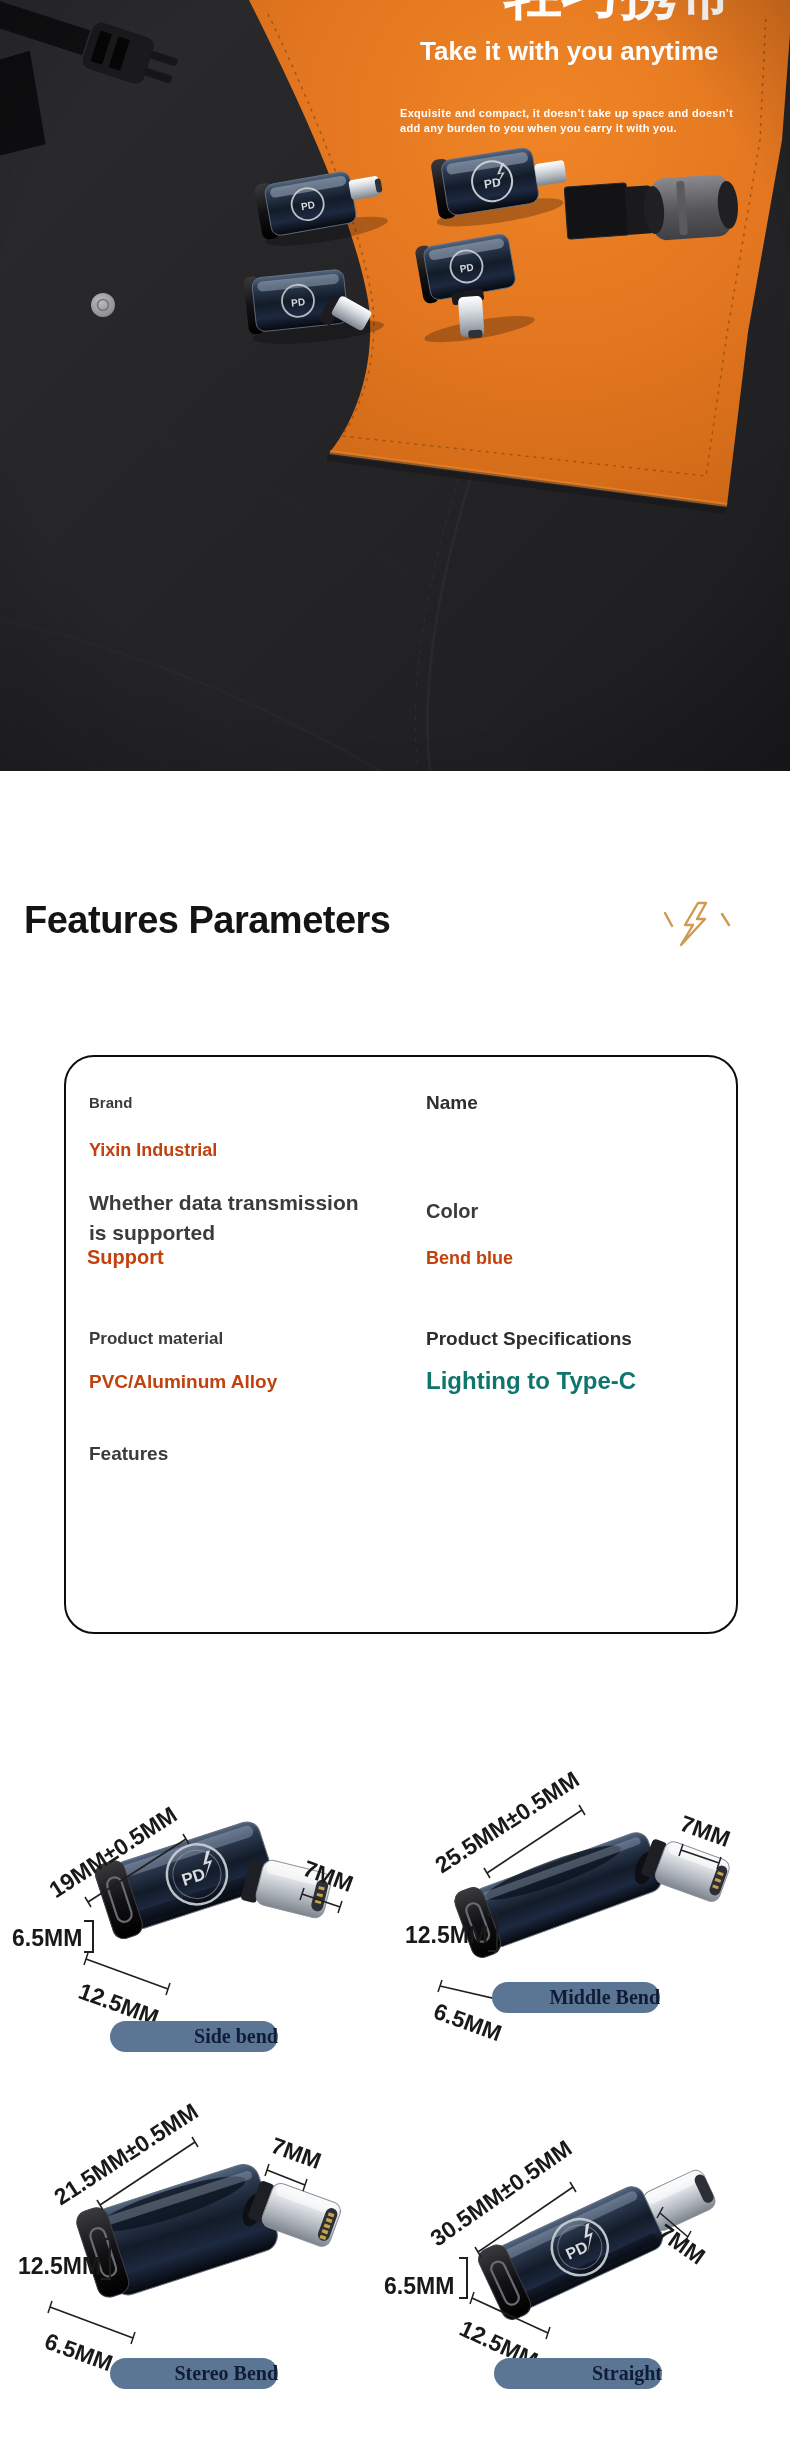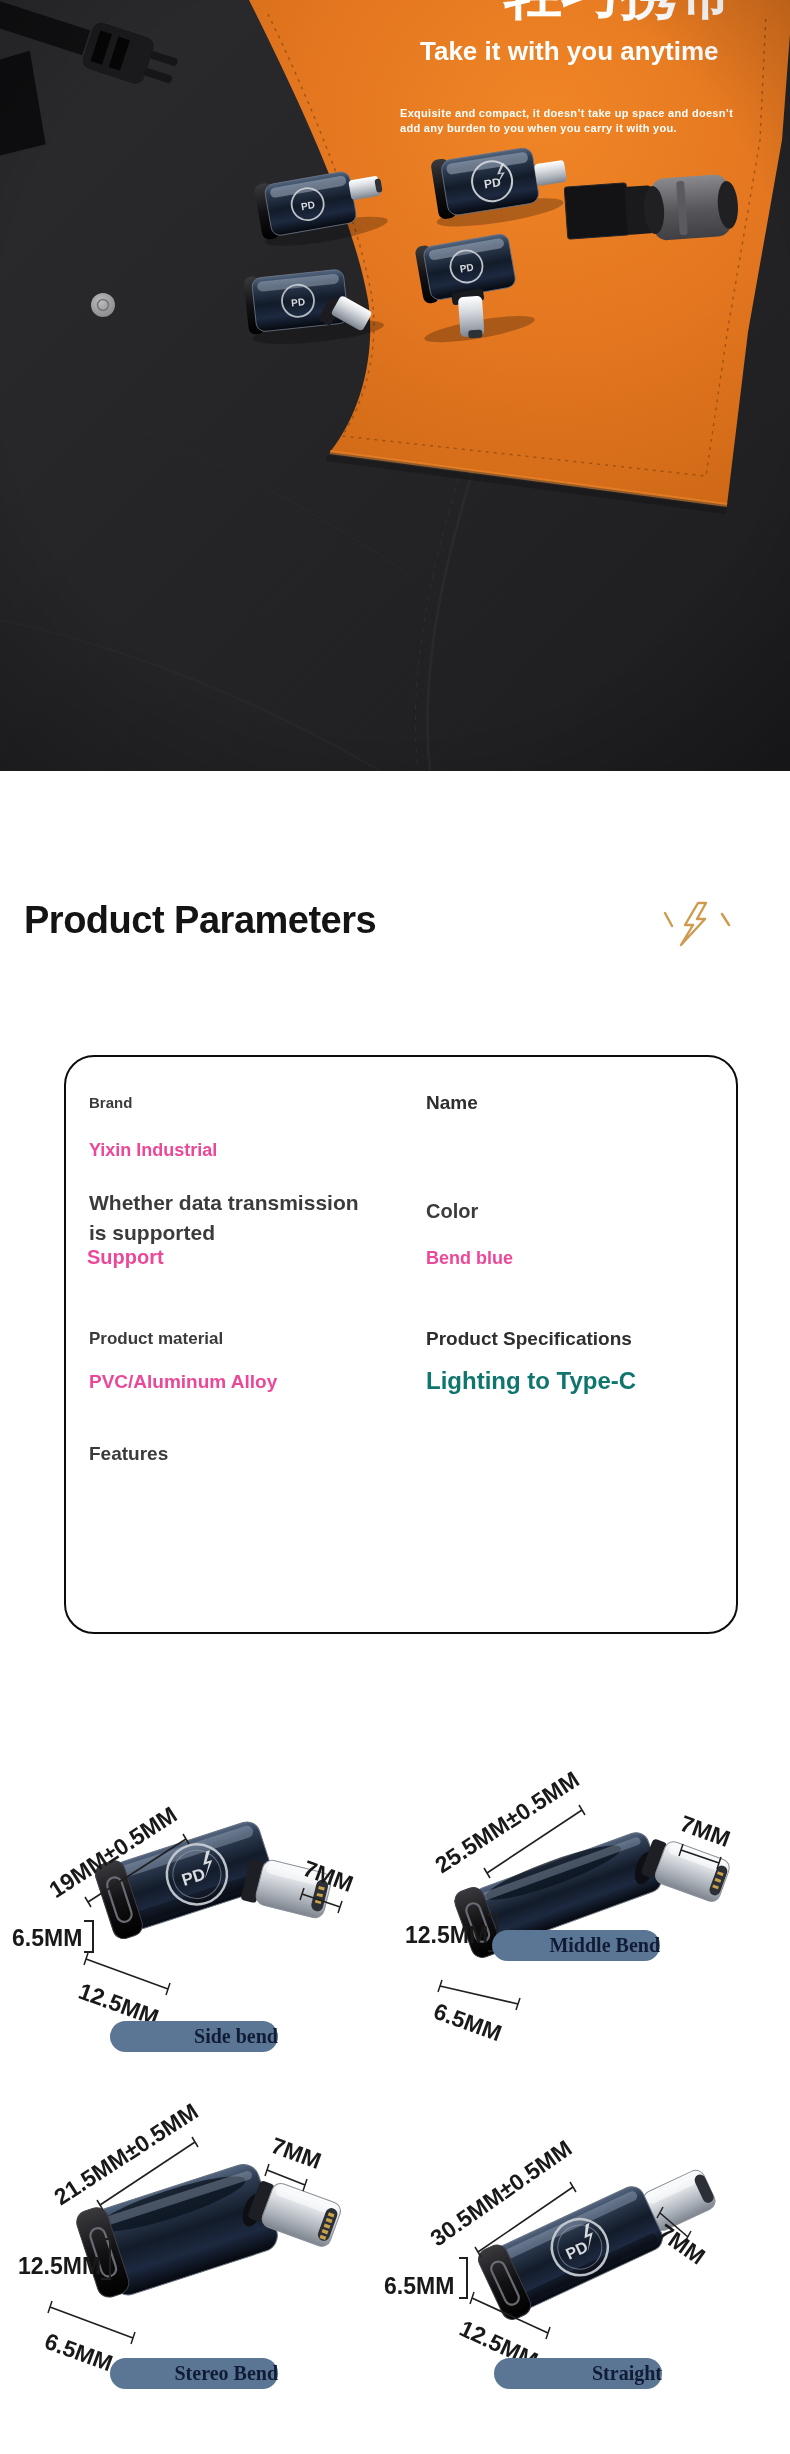--- a/index.html
+++ b/index.html
@@ -8,21 +8,21 @@
   .abs{position:absolute;}
   
   .hero{position:absolute;left:0;top:0;}
   
   .section-title{position:absolute;left:24px;top:899px;font-size:38px;font-weight:800;
         color:#141414;letter-spacing:-0.5px;}
   
   .spec-card{position:absolute;left:64px;top:1055px;width:670px;height:575px;
         border:2.5px solid #0c0c0c;border-radius:30px;background:#fff;}
   .lbl{position:absolute;font-weight:700;color:#3b3b3b;white-space:pre-line;}
-  .val{position:absolute;font-weight:700;color:#ec4899;white-space:nowrap;}
+  .val{position:absolute;font-weight:700;color:#c2410c;white-space:nowrap;}
   
   .pill{position:absolute;width:168px;height:31px;border-radius:17px;background:#5b7594;
         display:flex;align-items:center;justify-content:flex-end;
         font-size:20px;font-weight:700;color:#101c36;font-family:Liberation Serif, serif;}
   
   text.dim{font-family:"Liberation Sans",sans-serif;font-weight:700;fill:#191919;font-size:23px;}
   .dimline{stroke:#1f1f1f;stroke-width:1.6;fill:none;}
   .tick{stroke:#1f1f1f;stroke-width:1.5;}
   .bracket{stroke:#1f1f1f;stroke-width:2;fill:none;}
   text.pd{font-family:"Liberation Sans",sans-serif;font-weight:700;fill:#d7dbe0;}
@@ -163,21 +163,21 @@
       <circle cx="468" cy="266" r="16" fill="none" stroke="#cfd3d8" stroke-width="1.8" opacity="0.9"></circle>
       <text class="pd" x="468" y="271" font-size="10" text-anchor="middle">PD</text>
       <rect x="448" y="290" width="32" height="12" rx="3" fill="#191a1e"></rect>
       <rect x="452" y="296" width="24" height="40" rx="5" fill="url(#sh)" transform="rotate(6 464 316)"></rect>
       <rect x="458" y="330" width="14" height="8" rx="3" fill="#2e3136" transform="rotate(6 465 334)"></rect>
     </g>
 
     <rect x="0" y="0" width="790" height="771" fill="url(#vigh)"></rect>
   </svg>
 
-  <div class="section-title">Product Parameters</div>
+  <div class="section-title">Features Parameters</div>
   <svg class="abs" style="left:658px;top:898px;" width="82" height="56" viewBox="0 0 82 56">
     <path d="M40,5 L27,27 h8 L23,47 L47,21 h-8 L48,5 Z" fill="none" stroke="#cf9a4d" stroke-width="2.4" stroke-linejoin="round"></path>
     <line x1="7" y1="15" x2="14" y2="28" stroke="#cf9a4d" stroke-width="2.4" stroke-linecap="round"></line>
     <line x1="64" y1="16" x2="71" y2="27" stroke="#cf9a4d" stroke-width="2.4" stroke-linecap="round"></line>
   </svg>
 
   <div class="spec-card"></div>
   <div class="lbl" style="left:89px;top:1094px;font-size:15px;">Brand</div>
   <div class="lbl" style="left:426px;top:1092px;font-size:19px;color:#2e2e2e;">Name</div>
   <div class="val" style="left:89px;top:1140px;font-size:18px;">Yixin Industrial</div>
@@ -305,21 +305,21 @@
     <line class="tick" x1="288" y1="104" x2="284" y2="116"></line>
     <line class="tick" x1="326" y1="117" x2="322" y2="129"></line>
     <text class="dim" transform="rotate(20 310 92)" x="310" y="99" text-anchor="middle">7MM</text>
     <text class="dim" x="10" y="203">12.5MM</text>
     <polyline class="bracket" points="93,175 102,175 102,211 93,211"></polyline>
     <line class="dimline" x1="45" y1="246" x2="123" y2="264"></line>
     <line class="tick" x1="47" y1="240" x2="43" y2="252"></line>
     <line class="tick" x1="125" y1="258" x2="121" y2="270"></line>
     <text class="dim" transform="rotate(20 72 284)" x="72" y="290" text-anchor="middle">6.5MM</text>
   </svg>
-  <div class="pill" style="left:492px;top:1930px;">
+  <div class="pill" style="left:492px;top:1982px;">
     <span>Middle Bend</span>
   </div>
 
   <svg class="abs" style="left:0;top:2078px;" width="395" height="376" viewBox="0 0 395 376">
     <defs>
       <linearGradient id="b3" x1="0" y1="0" x2="0" y2="1">
         <stop offset="0" stop-color="#53657f"></stop>
           <stop offset="0.18" stop-color="#2e3c52"></stop>
         <stop offset="0.5" stop-color="#121b29"></stop>
           <stop offset="0.75" stop-color="#1d2940"></stop>

